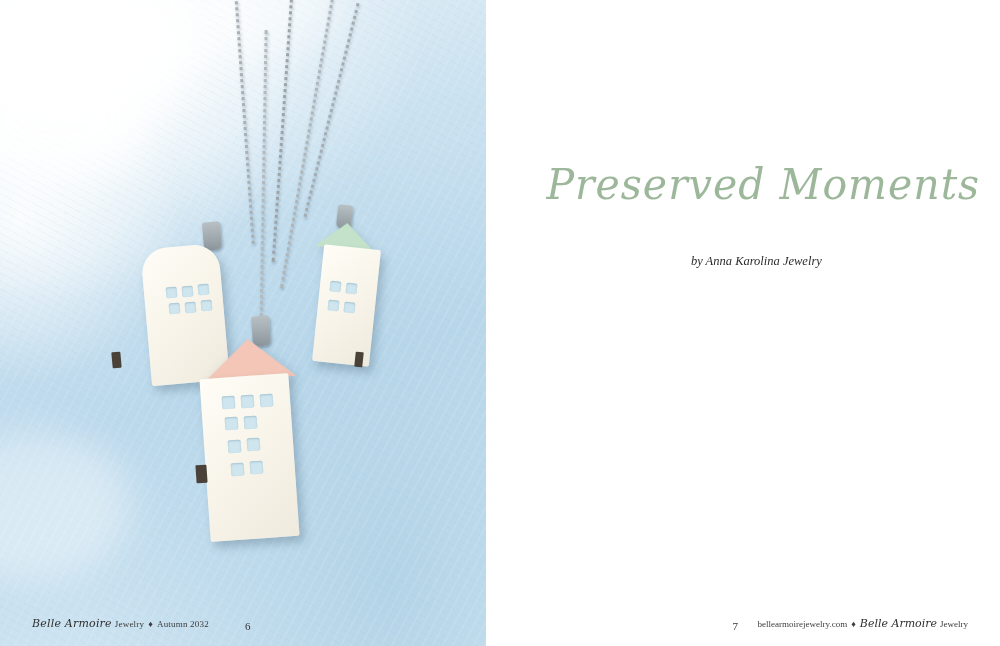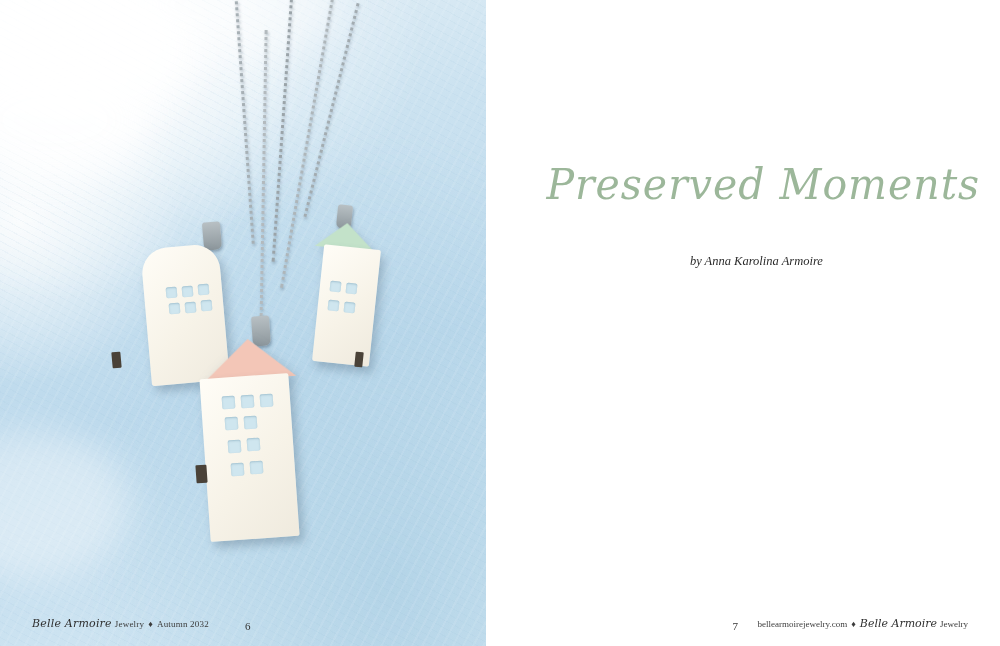--- a/index.html
+++ b/index.html
@@ -257,21 +257,21 @@
       <span>Autumn 2032</span>
     </div>
     <div class="footer-pagenum-left">6</div>
   </div>
 
   <div class="gutter-shadow"></div>
 
   <div class="page-right">
 
     <div class="title-script">Preserved Moments</div>
-    <div class="byline">by Anna Karolina Armoire</div>
+    <div class="byline">by Anna Karolina Jewelry</div>
 
     <div class="footer-pagenum-right">7</div>
     <div class="footer-right">
       <span>bellearmoirejewelry.com</span>
       <span style="margin:0 4px;">♦</span>
       <span class="footer-script">Belle Armoire</span>
       <span>Jewelry</span>
     </div>
   </div>
 </div>

